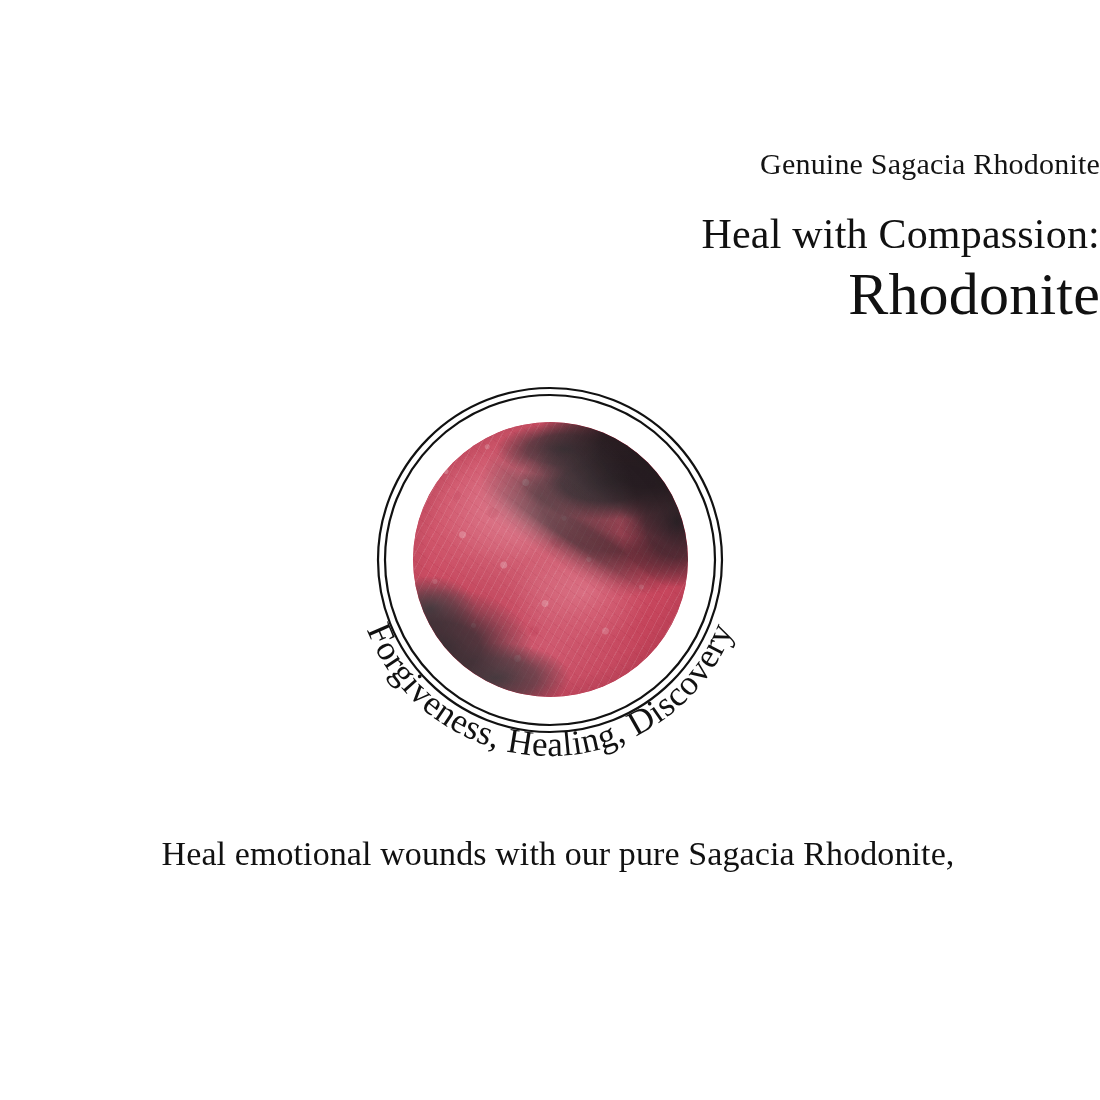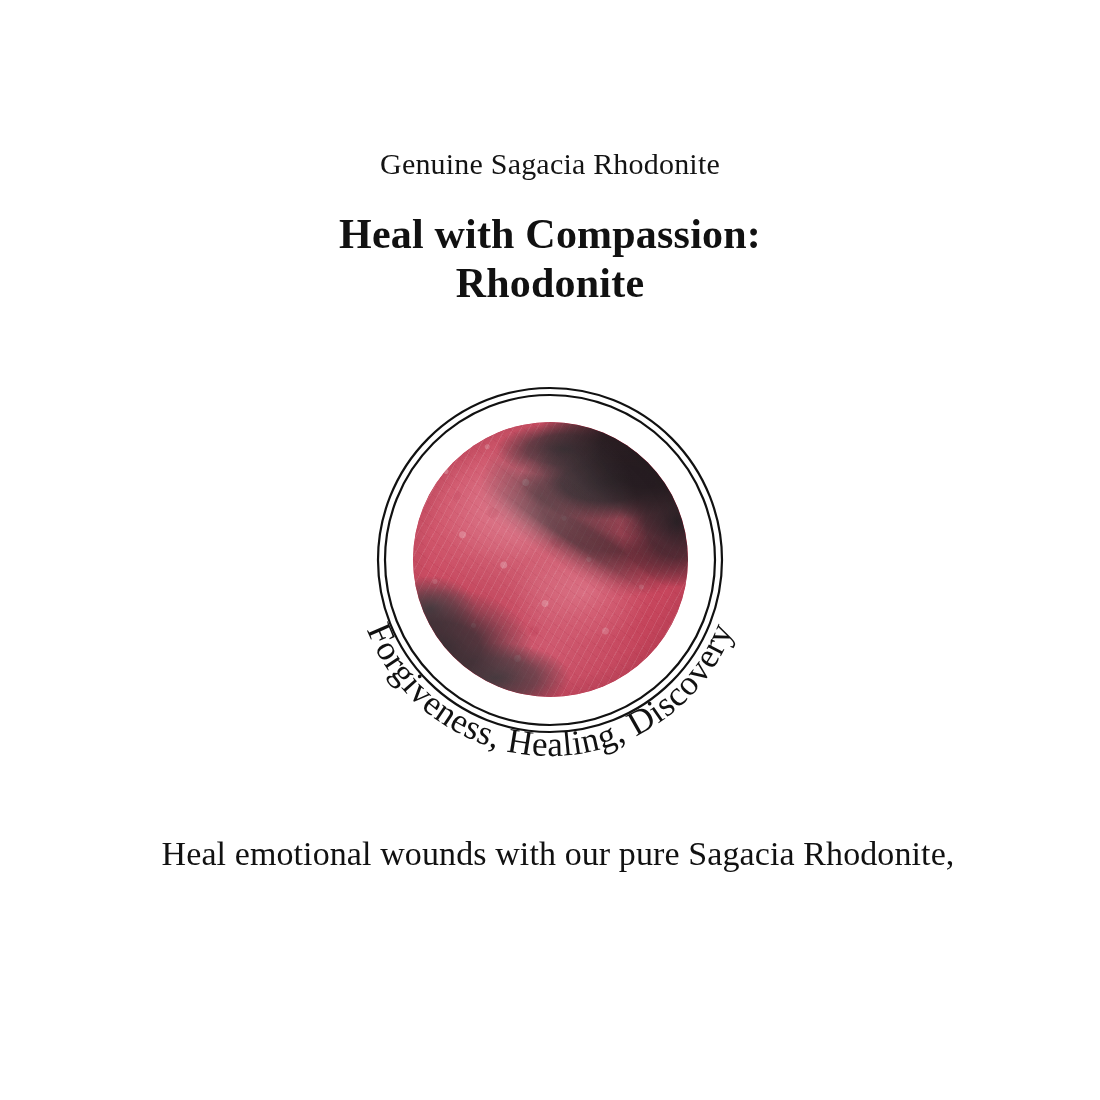--- a/index.html
+++ b/index.html
@@ -22,48 +22,48 @@
     height: 1100px;
     background: #ffffff;
   }
 
   
   .text-top {
     position: absolute;
     left: 0;
     top: 0;
     width: 1100px;
-    text-align: center;
+    text-align: right;
   }
 
   .eyebrow {
     margin: 0;
     padding-top: 147px;
     font-size: 30px;
     line-height: 1.1;
     font-weight: 400;
     letter-spacing: 0.2px;
     color: #141414;
   }
 
   .headline {
     margin: 0;
     padding-top: 30px;
-    font-weight: 700;
+    font-weight: 400;
     color: #111111;
   }
   .headline-line1 {
     display: block;
     font-size: 42px;
     line-height: 1.17;
     letter-spacing: 0.2px;
   }
   .headline-line2 {
     display: block;
-    font-size: 42px;
+    font-size: 60px;
     line-height: 1.17;
     letter-spacing: 0.2px;
   }
 
   
   .badge {
     position: absolute;
     left: 550px;
     top: 560px;
     width: 0;

